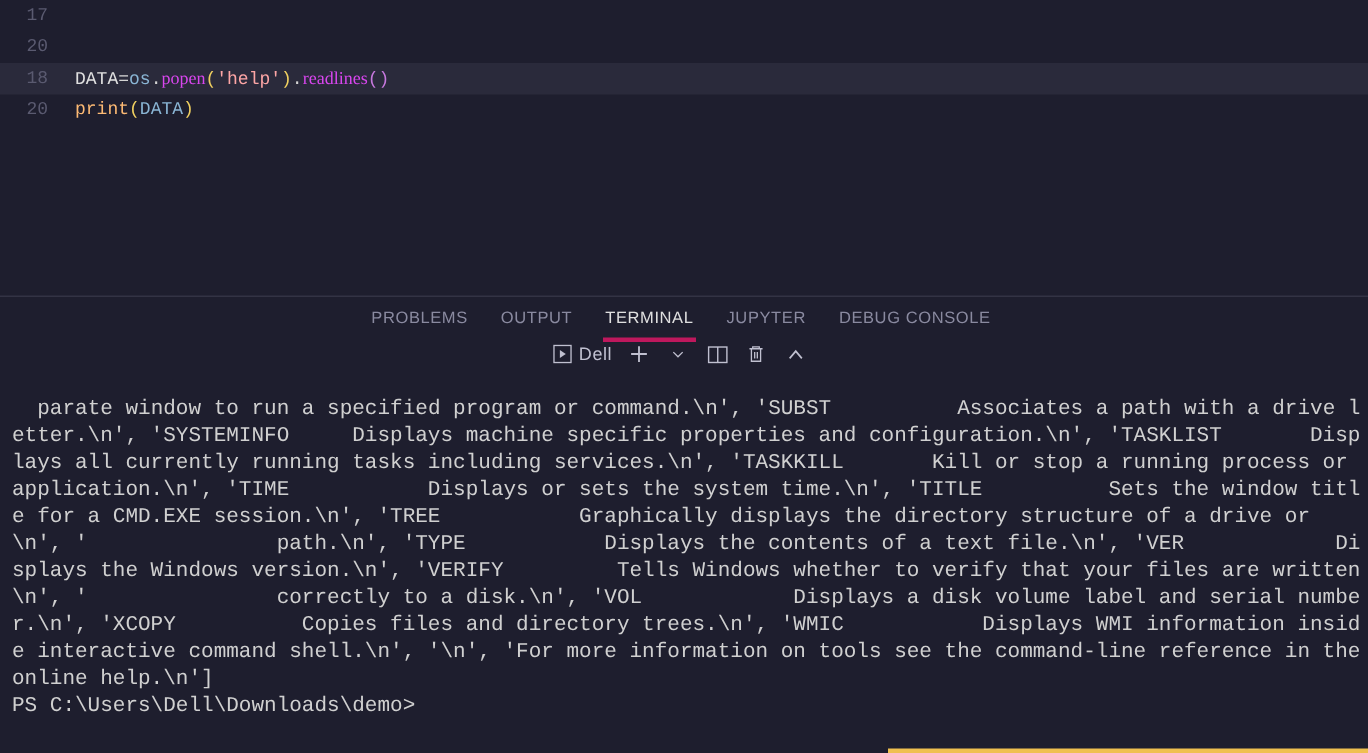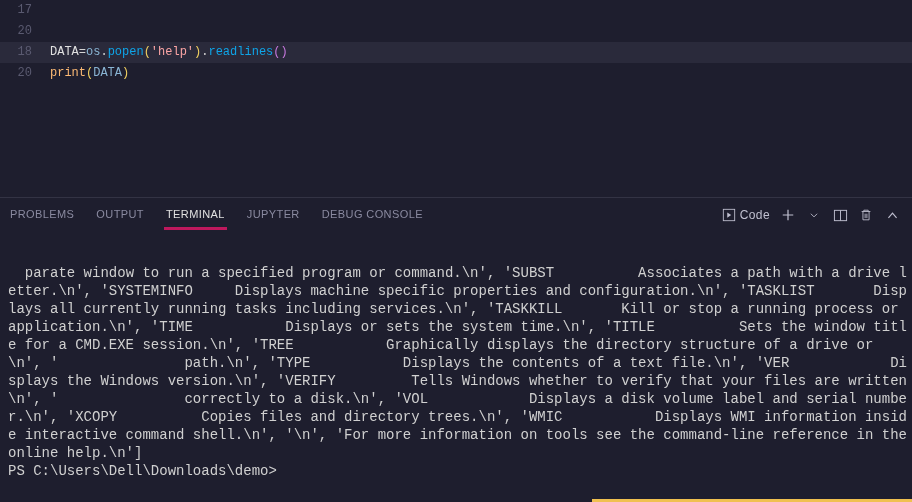--- a/index.html
+++ b/index.html
@@ -30,36 +30,37 @@
     padding-right: 18px;
     color: #5a5a70;
     user-select: none;
     flex-shrink: 0;
   }
   .code { flex: 1; white-space: pre; }
   .k-var { color: #e0e0e0; }
   .k-op { color: #d4d4d4; }
   .k-obj { color: #8ab5d4; font-family: Liberation Mono, monospace; }
   .k-dot { color: #d4d4d4; }
-  .k-fn { color: #0ea5e9; }
+  .k-fn { color: #d946ef; font-family: Liberation Serif, serif; }
   .k-call { color: #fdba74; }
   .k-paren { color: #f0d060; }
   .k-paren2 { color: #c678dd; }
   .k-str { color: #fca5a5; }
 
   .panel-bar {
     display: flex;
     align-items: center;
     height: 35px;
     padding: 0 12px 0 6px;
     border-top: 1px solid #333344;
     background: #1e1e2e;
     font-family: 'Segoe UI', sans-serif;
     font-size: 11px;
     letter-spacing: 0.4px;
+    flex-direction: column;
   }
   .tabs {
     display: flex;
     gap: 18px;
     flex: 1;
     padding-left: 2px;
   }
   .tab {
     color: #8a8aa0;
     cursor: pointer;
@@ -148,21 +149,21 @@
       <div class="tab active">TERMINAL</div>
       <div class="tab">JUPYTER</div>
       <div class="tab">DEBUG CONSOLE</div>
     </div>
   <div class="panel-actions">
     <span class="action-label">
       <svg width="14" height="14" viewBox="0 0 16 16" fill="none">
           <rect x="1.5" y="1.5" width="13" height="13" stroke="#c0c0d0" stroke-width="1"></rect>
           <path d="M6 5 L10.5 8 L6 11 Z" fill="#c0c0d0"></path>
         </svg>
-      <span>Code</span>
+      <span>Dell</span>
     </span>
     <span class="action-icon">
       <svg width="14" height="14" viewBox="0 0 16 16">
           <path d="M8 2 v12 M2 8 h12" stroke="#c0c0d0" stroke-width="1.4"></path>
         </svg>
     </span>
     <span class="action-icon">
       <svg width="10" height="10" viewBox="0 0 16 16">
           <path d="M3 6 l5 5 5-5" stroke="#c0c0d0" stroke-width="1.4" fill="none"></path>
         </svg>

